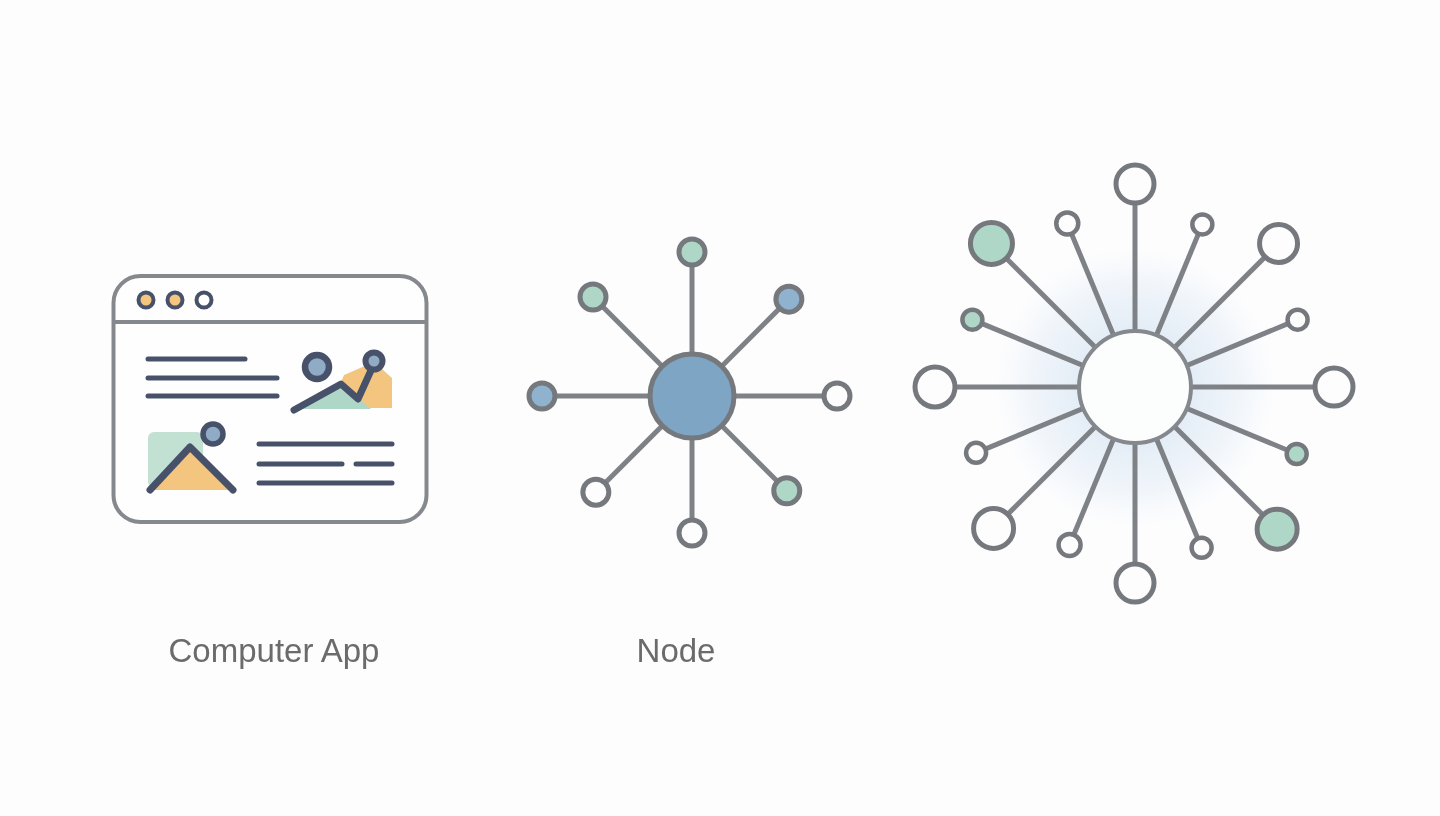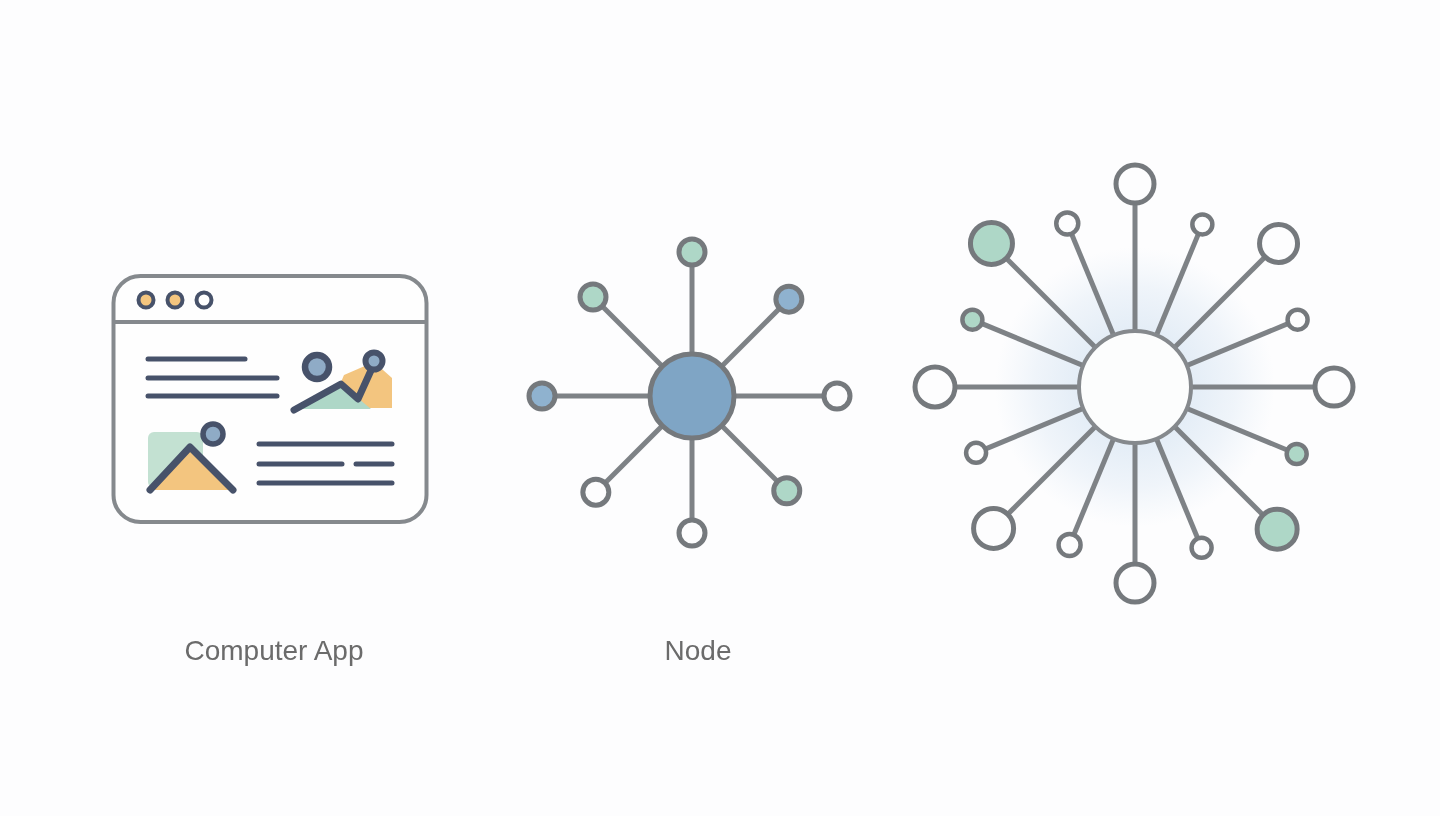--- a/index.html
+++ b/index.html
@@ -14,29 +14,29 @@
   .fig-svg { position: absolute; }
   #computer-svg { left: 100px; top: 262px; width: 340px; height: 270px; }
   #node-svg     { left: 502px; top: 206px; width: 380px; height: 380px; }
   #supernode-svg{ left: 900px; top: 152px; width: 470px; height: 470px; }
 
   .fig-label {
     position: absolute;
     top: 627px;
     width: 420px;
     text-align: center;
-    font-size: 28px;
+    font-size: 33px;
     line-height: 48px;
     font-weight: 400;
     color: var(--label_color, #6b6b6b);
     letter-spacing: 0px;
     user-select: none;
   }
   #label-computer-app { left: 64px;  }
-  #label-node         { left: 488px; }
+  #label-node         { left: 466px; }
   #label-supernode    { left: 927px; }
 
   
   .win-frame  { fill: #fefefe; stroke: var(--outline_gray); stroke-width: 4; }
   .win-sep    { stroke: var(--outline_gray); stroke-width: 4; fill: none; }
   .dot-orange { fill: var(--orange); stroke: var(--dark_slate); stroke-width: 4; }
   .dot-white  { fill: #ffffff;       stroke: var(--dark_slate); stroke-width: 4; }
   .txt-line   { stroke: var(--dark_slate); stroke-width: 5; stroke-linecap: round; fill: none; }
   .icon-outline { stroke: var(--dark_slate); stroke-width: 7; stroke-linecap: round; stroke-linejoin: round; fill: none; }
   .fill-orange      { fill: var(--orange); }

